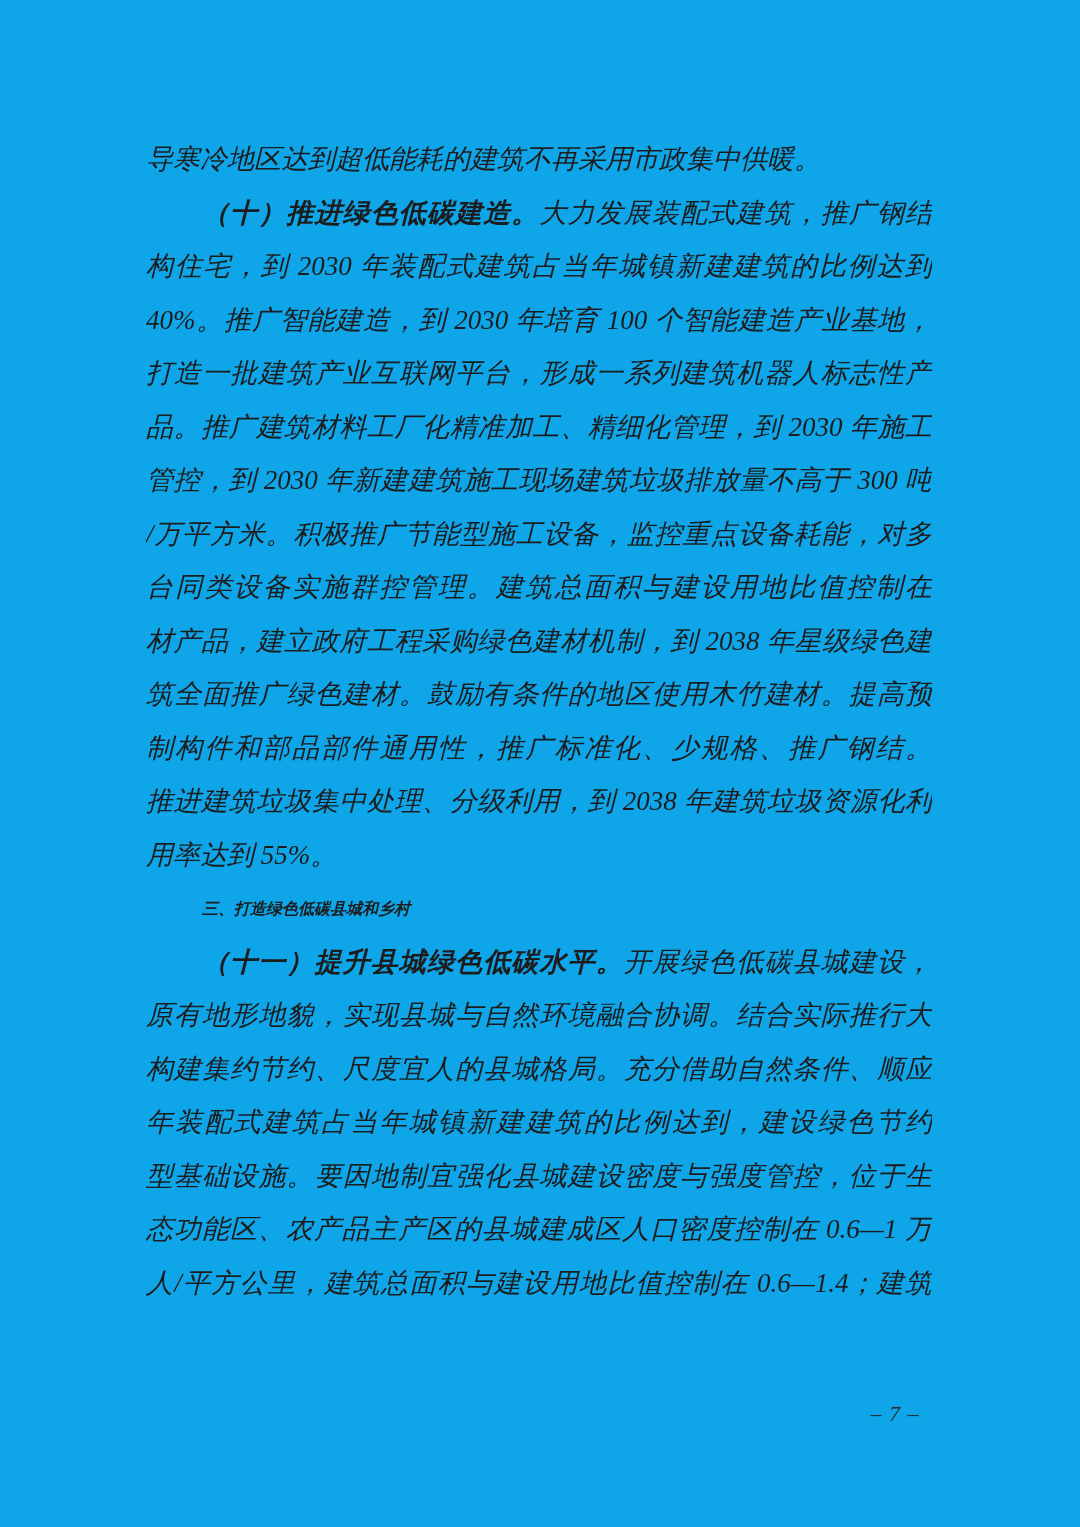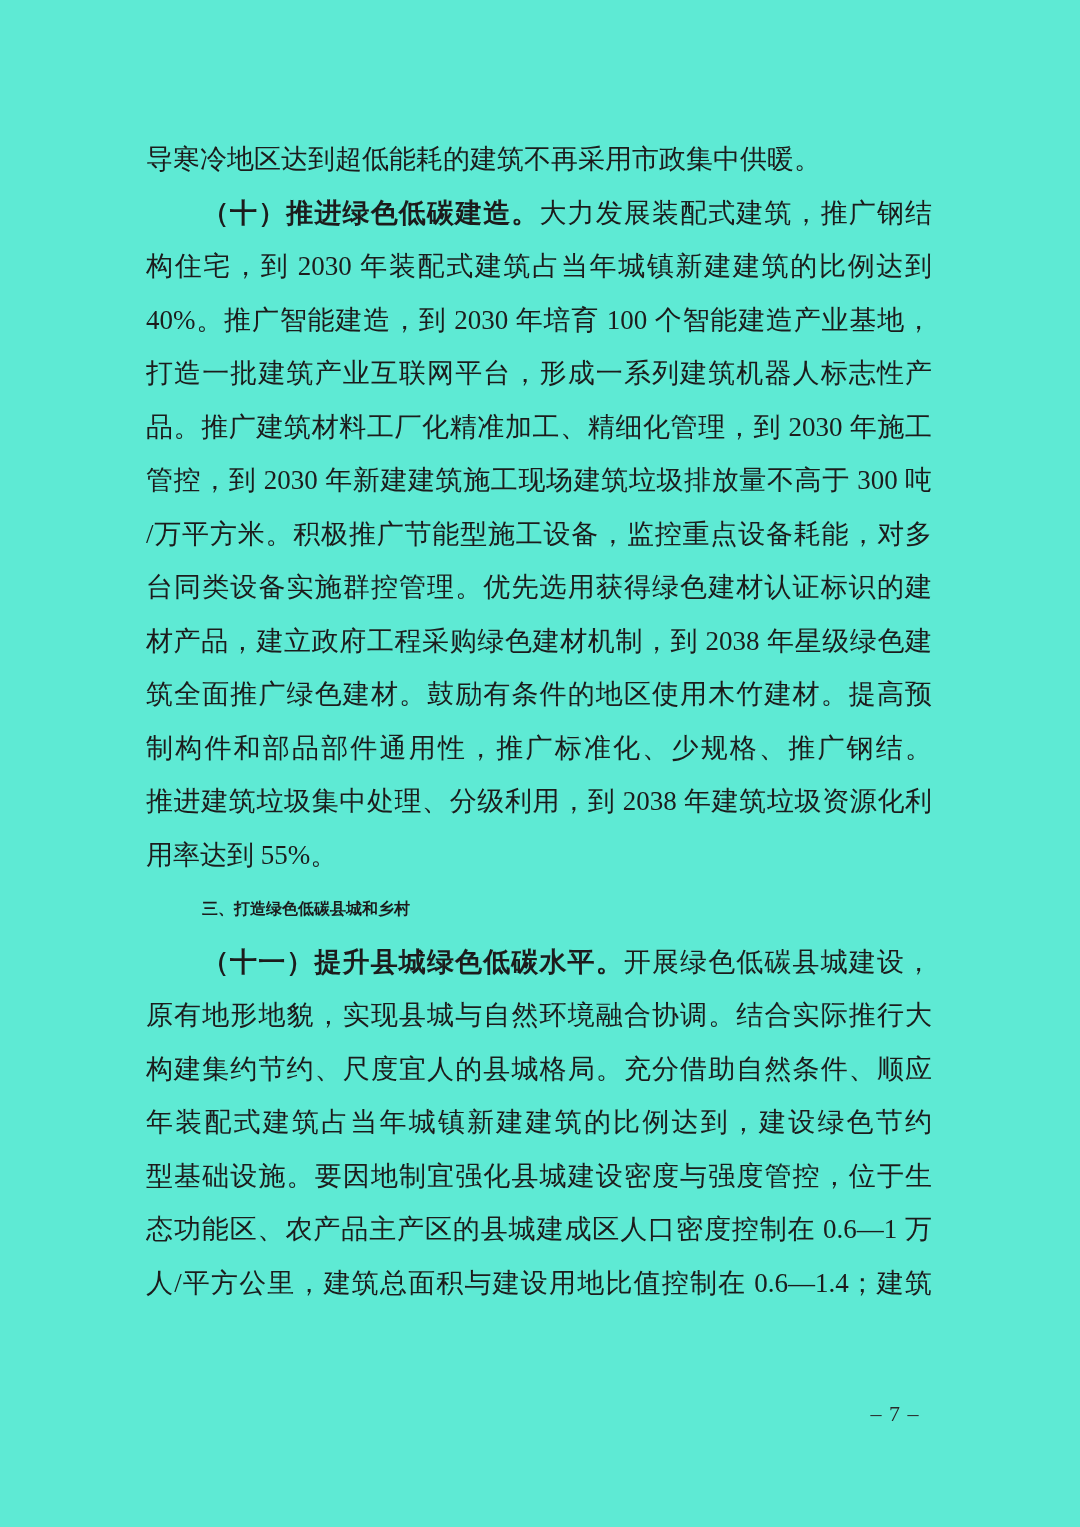--- a/index.html
+++ b/index.html
@@ -1,24 +1,25 @@
 <!DOCTYPE html>
 <html><head>
 <meta charset="utf-8">
 <style>
   html, body { margin: 0; padding: 0; background: #e8e8e8; }
   .page {
     position: relative;
     width: 1080px;
     height: 1527px;
     margin: 0 auto;
-    background: #5eead4;
+    background: #0ea5e9;
     color: #1c1c1c;
     font-family: "Liberation Serif", "DejaVu Serif", serif;
     overflow: hidden;
+    font-style: italic;
   }
   .text-block {
     position: absolute;
     left: 146px;
     top: 133px;
     width: 786px;
   }
   .line {
     height: 53.5px;
     line-height: 53.5px;
@@ -54,21 +55,21 @@
 <div class="page">
   <div class="text-block">
       <div class="line"><span>导寒冷地区达到超低能耗的建筑不再采用市政集中供暖。</span></div>
       <div class="line fill indent"><span class="b">（十）推进绿色低碳建造。</span><span>大力发展装配式建筑，推广钢结</span></div>
       <div class="line fill"><span>构住宅，到 2030 年装配式建筑占当年城镇新建建筑的比例达到</span></div>
       <div class="line fill"><span>40%。推广智能建造，到 2030 年培育 100 个智能建造产业基地，</span></div>
       <div class="line fill"><span>打造一批建筑产业互联网平台，形成一系列建筑机器人标志性产</span></div>
       <div class="line fill"><span>品。推广建筑材料工厂化精准加工、精细化管理，到 2030 年施工</span></div>
       <div class="line fill"><span>管控，到 2030 年新建建筑施工现场建筑垃圾排放量不高于 300 吨</span></div>
       <div class="line fill"><span>/万平方米。积极推广节能型施工设备，监控重点设备耗能，对多</span></div>
-      <div class="line fill"><span>台同类设备实施群控管理。优先选用获得绿色建材认证标识的建</span></div>
+      <div class="line fill"><span>台同类设备实施群控管理。建筑总面积与建设用地比值控制在</span></div>
       <div class="line fill"><span>材产品，建立政府工程采购绿色建材机制，到 2038 年星级绿色建</span></div>
       <div class="line fill"><span>筑全面推广绿色建材。鼓励有条件的地区使用木竹建材。提高预</span></div>
       <div class="line fill"><span>制构件和部品部件通用性，推广标准化、少规格、推广钢结。</span></div>
       <div class="line fill"><span>推进建筑垃圾集中处理、分级利用，到 2038 年建筑垃圾资源化利</span></div>
       <div class="line"><span>用率达到 55%。</span></div>
       <div class="line heading indent"><span class="b">三、打造绿色低碳县城和乡村</span></div>
       <div class="line fill indent"><span class="b">（十一）提升县城绿色低碳水平。</span><span>开展绿色低碳县城建设，</span></div>
       <div class="line fill"><span>原有地形地貌，实现县城与自然环境融合协调。结合实际推行大</span></div>
       <div class="line fill"><span>构建集约节约、尺度宜人的县城格局。充分借助自然条件、顺应</span></div>
       <div class="line fill"><span>年装配式建筑占当年城镇新建建筑的比例达到，建设绿色节约</span></div>

